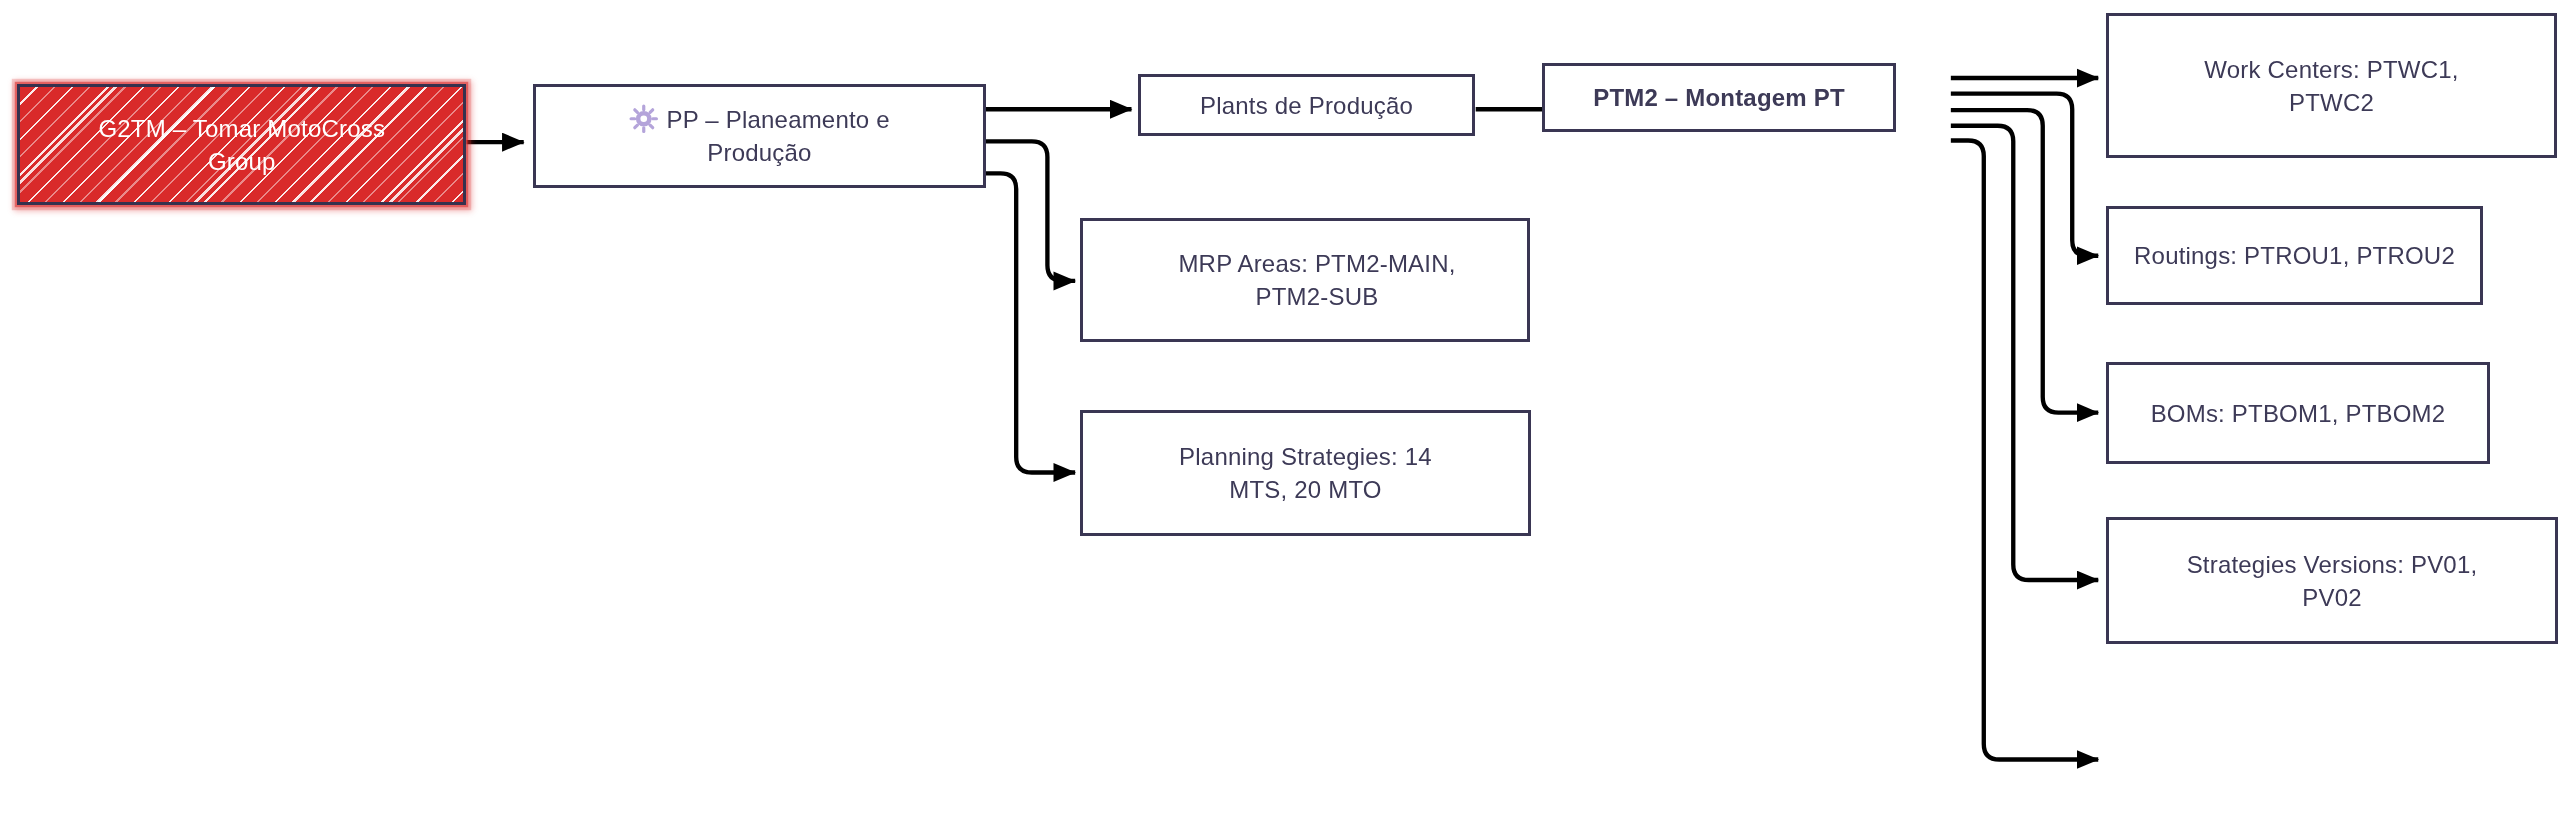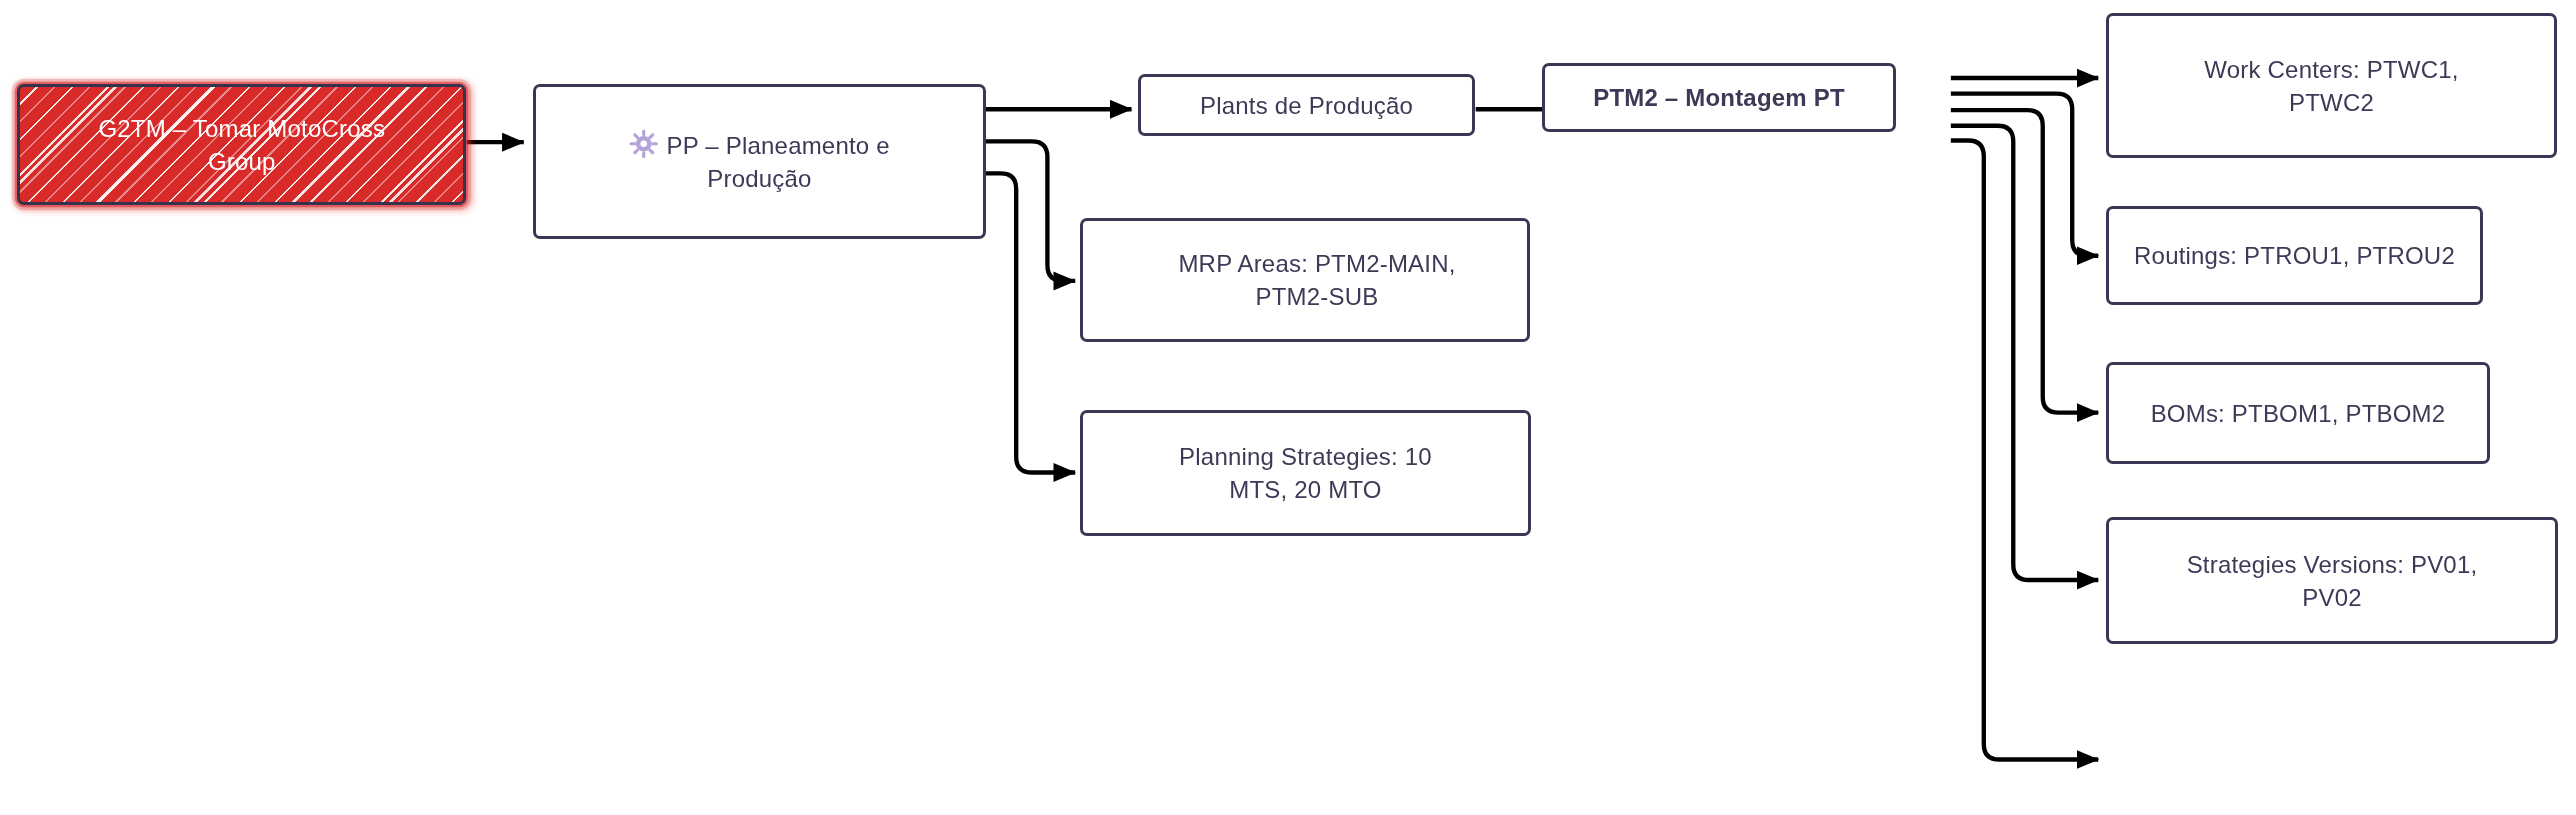--- a/index.html
+++ b/index.html
@@ -3,37 +3,37 @@
 <meta charset="utf-8">
 <title>PP Diagram</title>
 <style>
   html,body{margin:0;padding:0;background:#ffffff;}
   body{width:2576px;height:815px;position:relative;overflow:hidden;
        font-family:"Liberation Sans","DejaVu Sans",sans-serif;}
   .canvas{position:absolute;inset:0;width:2576px;height:815px;}
   .edges{position:absolute;left:0;top:0;z-index:1;}
   .node{
     position:absolute;z-index:2;box-sizing:border-box;
-    background:#ffffff;border:3px solid #3a3653;border-radius:7px;
+    background:#ffffff;border:3px solid #3a3653;border-radius:0;
     display:flex;align-items:center;justify-content:center;text-align:center;
     color:#3d3a57;font-size:24px;line-height:33px;letter-spacing:0.2px;
   }
   .node .label{display:inline-block;}
   .gear{vertical-align:-5.2px;margin-right:7.8px;}
   
   .n-group{left:17.3px;top:84px;width:449px;height:121px;color:#ffffff;border-color:#35314e;
     background:
       repeating-linear-gradient(135deg, rgba(255,255,255,0) 0 11.3px, rgba(255,255,255,.9) 11.3px 13px,
         rgba(255,255,255,0) 13px 23.4px, rgba(255,255,255,.45) 23.4px 25px),
       repeating-linear-gradient(135deg, rgba(255,255,255,0) 0 66px, rgba(255,255,255,.85) 66px 69px),
       #d92a2a;
     box-shadow:0 0 0 2.2px rgba(217,42,42,.55), 0 0 0 5.2px rgba(217,42,42,.22), 1.7px 1.7px 6px 4.3px rgba(217,42,42,.35);
   }
   .n-group .label{max-width:312px;}
-  .n-pp{left:533px;top:84px;width:453px;height:155px;}
+  .n-pp{left:533px;top:84px;width:453px;height:104px;}
   .n-pp .label{max-width:299px;}
   .n-plants{left:1138px;top:74px;width:337px;height:62px;white-space:nowrap;}
   .n-ptm2{left:1542px;top:63px;width:354px;height:69px;white-space:nowrap;font-weight:bold;}
   .n-mrp-areas{left:1080px;top:218px;width:450px;height:124px;padding-left:24px;}
   .n-mrp-areas .label{max-width:312px;}
   .n-planning{left:1080px;top:410px;width:451px;height:126px;}
   .n-planning .label{max-width:299px;}
   .n-wc{left:2106px;top:13px;width:451px;height:145px;}
   .n-wc .label{max-width:303px;}
   .n-routings{left:2106px;top:206px;width:377px;height:99px;white-space:nowrap;}
@@ -96,21 +96,21 @@
 
   <div class="node n-ptm2">
     <span class="label">PTM2 – Montagem PT</span>
   </div>
 
   <div class="node n-mrp-areas">
     <span class="label">MRP Areas: PTM2-MAIN, PTM2-SUB</span>
   </div>
 
   <div class="node n-planning">
-    <span class="label">Planning Strategies: 10 MTS, 20 MTO</span>
+    <span class="label">Planning Strategies: 14 MTS, 20 MTO</span>
   </div>
 
   <div class="node n-wc">
     <span class="label">Work Centers: PTWC1, PTWC2</span>
   </div>
 
   <div class="node n-routings">
     <span class="label">Routings: PTROU1, PTROU2</span>
   </div>
 

